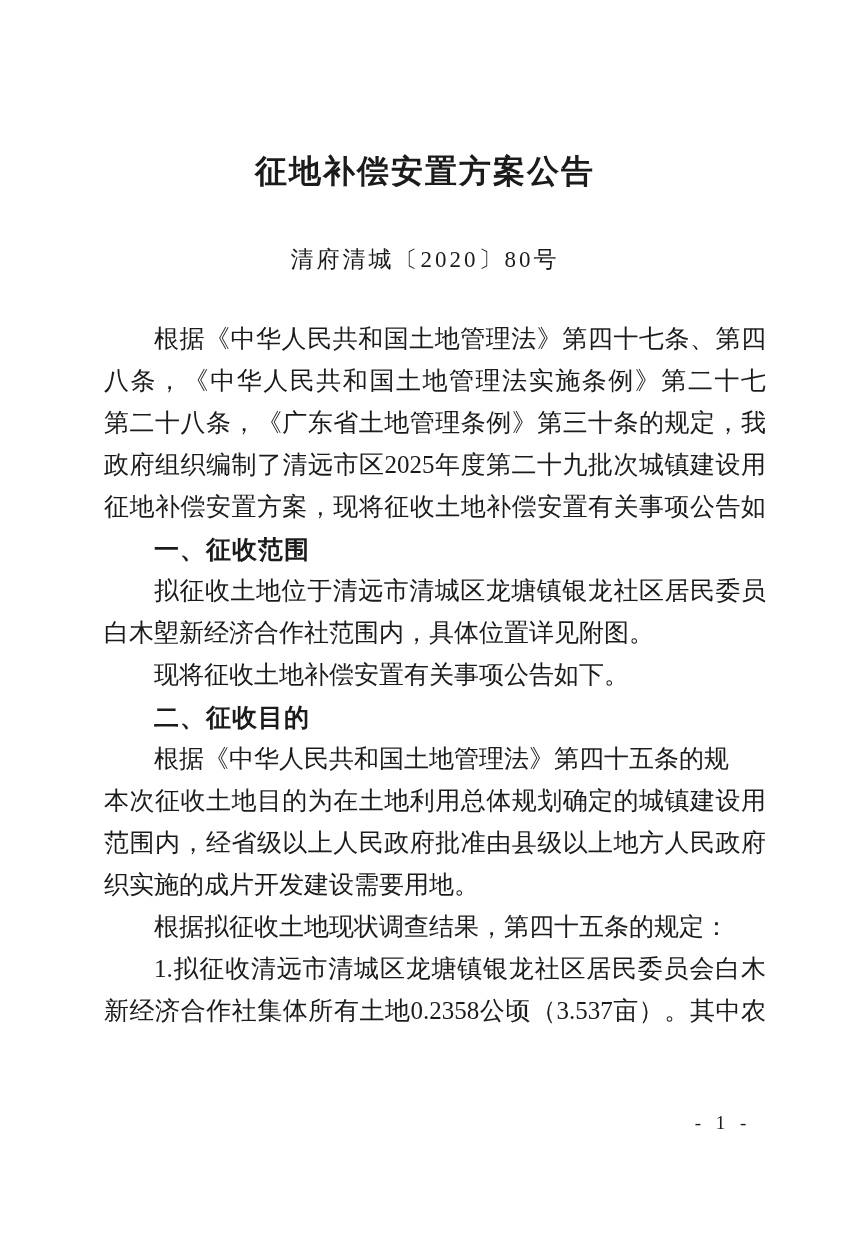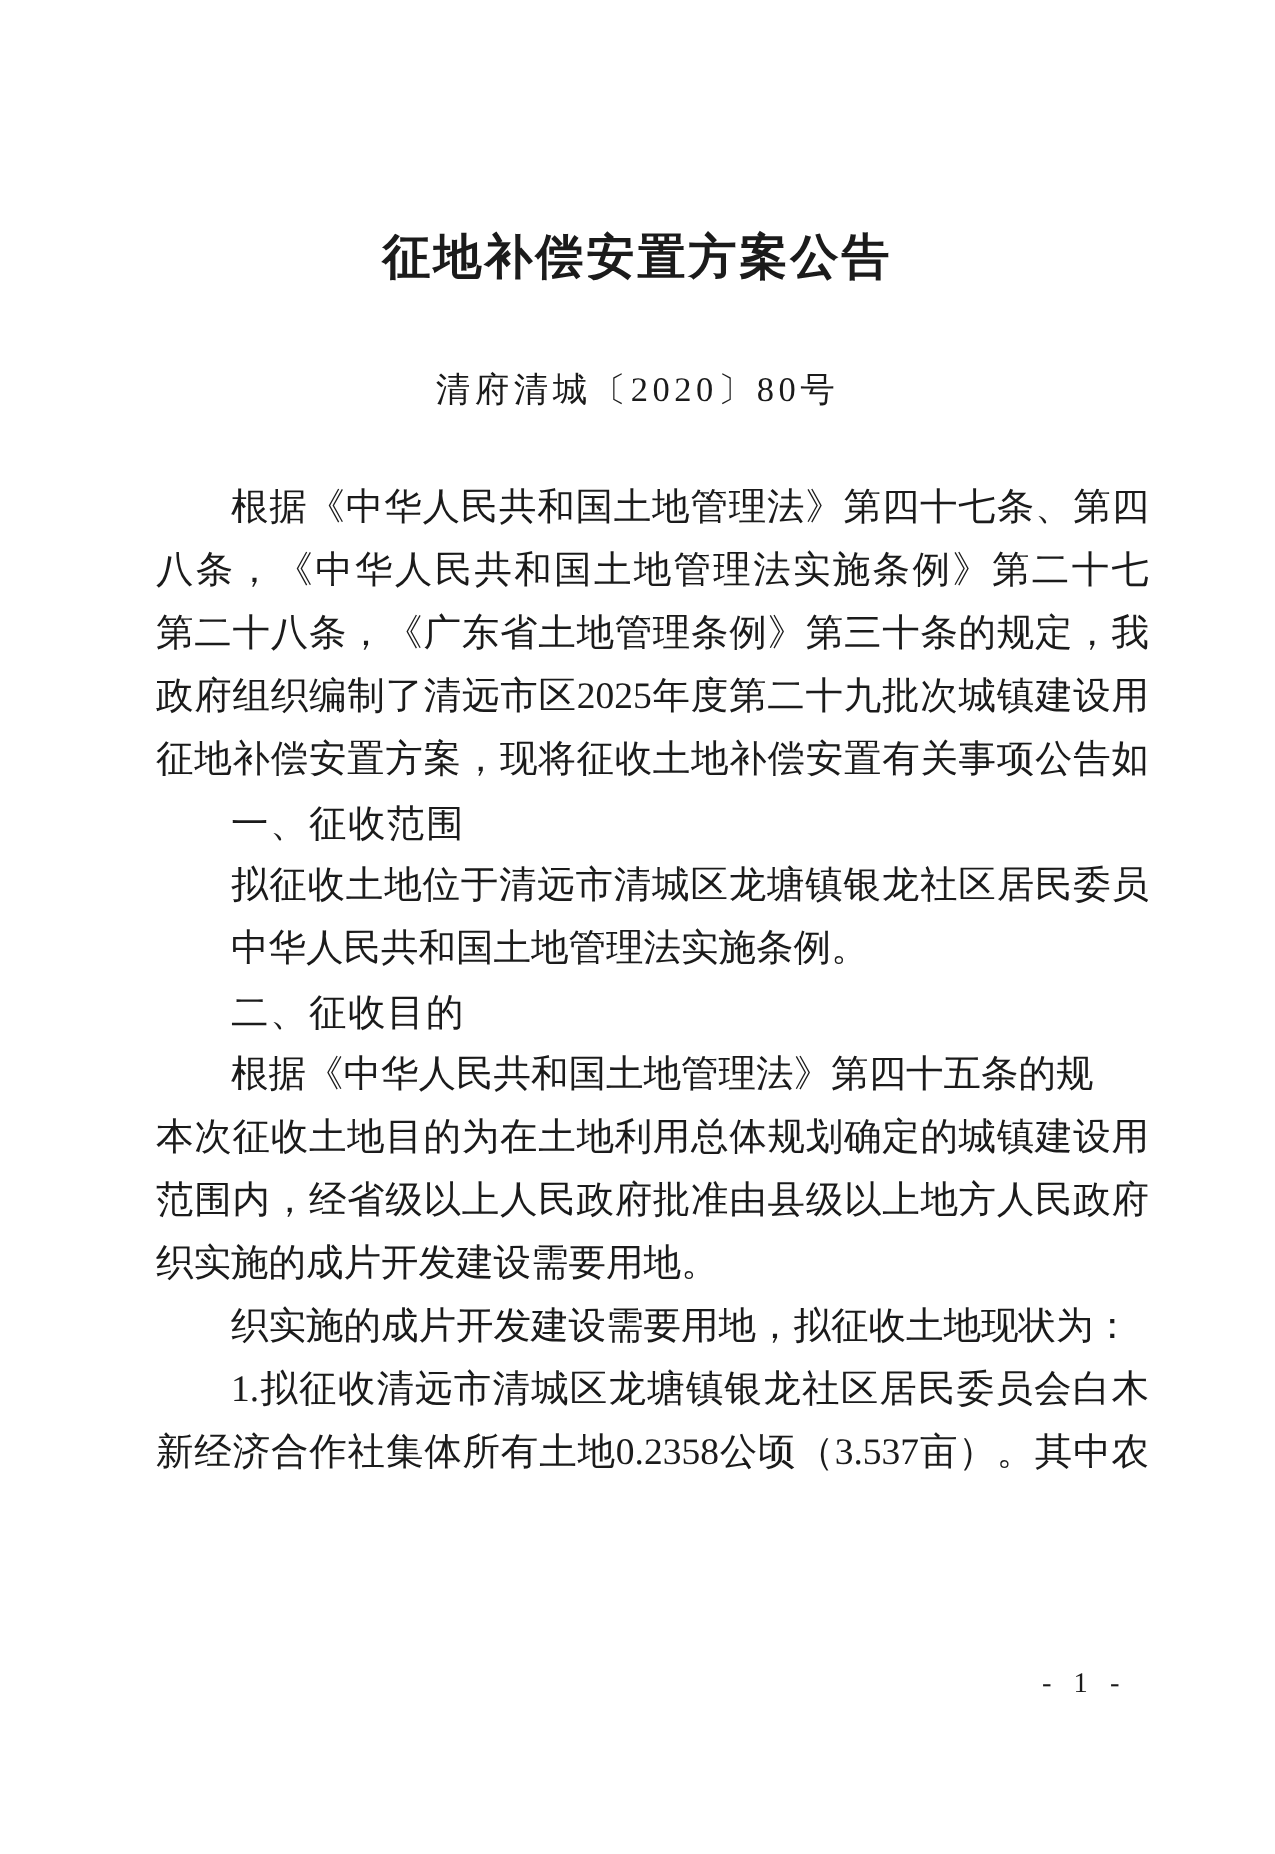--- a/index.html
+++ b/index.html
@@ -45,21 +45,21 @@
     line-height: 42px;
     overflow: hidden;
   }
   .line.indent { text-indent: 2em; }
   .line.full {
     text-align: justify;
     text-align-last: justify;
   }
   .line.heading {
     font-family: "Liberation Sans", sans-serif;
-    font-weight: normal;
+    font-weight: bold;
     letter-spacing: 1px;
   }
   .page-number {
     position: absolute;
     top: 1112px;
     left: 688px;
     width: 70px;
     text-align: center;
     font-size: 19px;
     letter-spacing: 5px;
@@ -76,26 +76,27 @@
   <div class="doc-number">清府清城〔2020〕80号</div>
 
   <div class="doc-body">
     <div class="line indent full">根据《中华人民共和国土地管理法》第四十七条、第四十</div>
     <div class="line full">八条，《中华人民共和国土地管理法实施条例》第二十七条、</div>
     <div class="line full">第二十八条，《广东省土地管理条例》第三十条的规定，我区</div>
     <div class="line full">政府组织编制了清远市区2025年度第二十九批次城镇建设用地</div>
     <div class="line full">征地补偿安置方案，现将征收土地补偿安置有关事项公告如下：</div>
     <div class="line indent heading">一、征收范围</div>
     <div class="line indent full">拟征收土地位于清远市清城区龙塘镇银龙社区居民委员会</div>
-    <div class="line indent">中华人民共和国土地管理法实施条例。</div>
+    <div class="line">白木塱新经济合作社范围内，具体位置详见附图。</div>
+    <div class="line indent">现将征收土地补偿安置有关事项公告如下。</div>
     <div class="line indent heading">二、征收目的</div>
     <div class="line indent">根据《中华人民共和国土地管理法》第四十五条的规定，</div>
     <div class="line full">本次征收土地目的为在土地利用总体规划确定的城镇建设用地</div>
     <div class="line full">范围内，经省级以上人民政府批准由县级以上地方人民政府组</div>
     <div class="line">织实施的成片开发建设需要用地。</div>
-    <div class="line indent">织实施的成片开发建设需要用地，拟征收土地现状为：</div>
+    <div class="line indent">根据拟征收土地现状调查结果，第四十五条的规定：</div>
     <div class="line indent full">1.拟征收清远市清城区龙塘镇银龙社区居民委员会白木塱</div>
     <div class="line full">新经济合作社集体所有土地0.2358公顷（3.537亩）。其中农用</div>
   </div>
 
   <div class="page-number">- 1 -</div>
 
 </div>
 
 </body></html>

